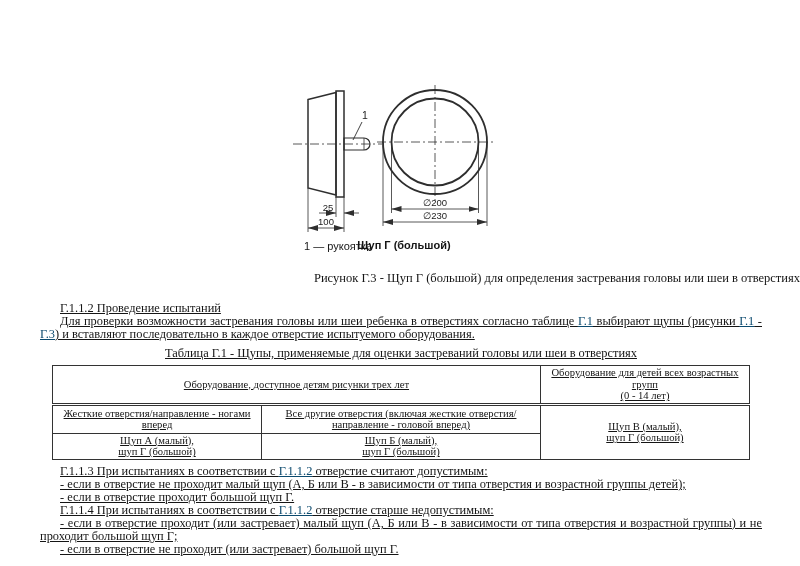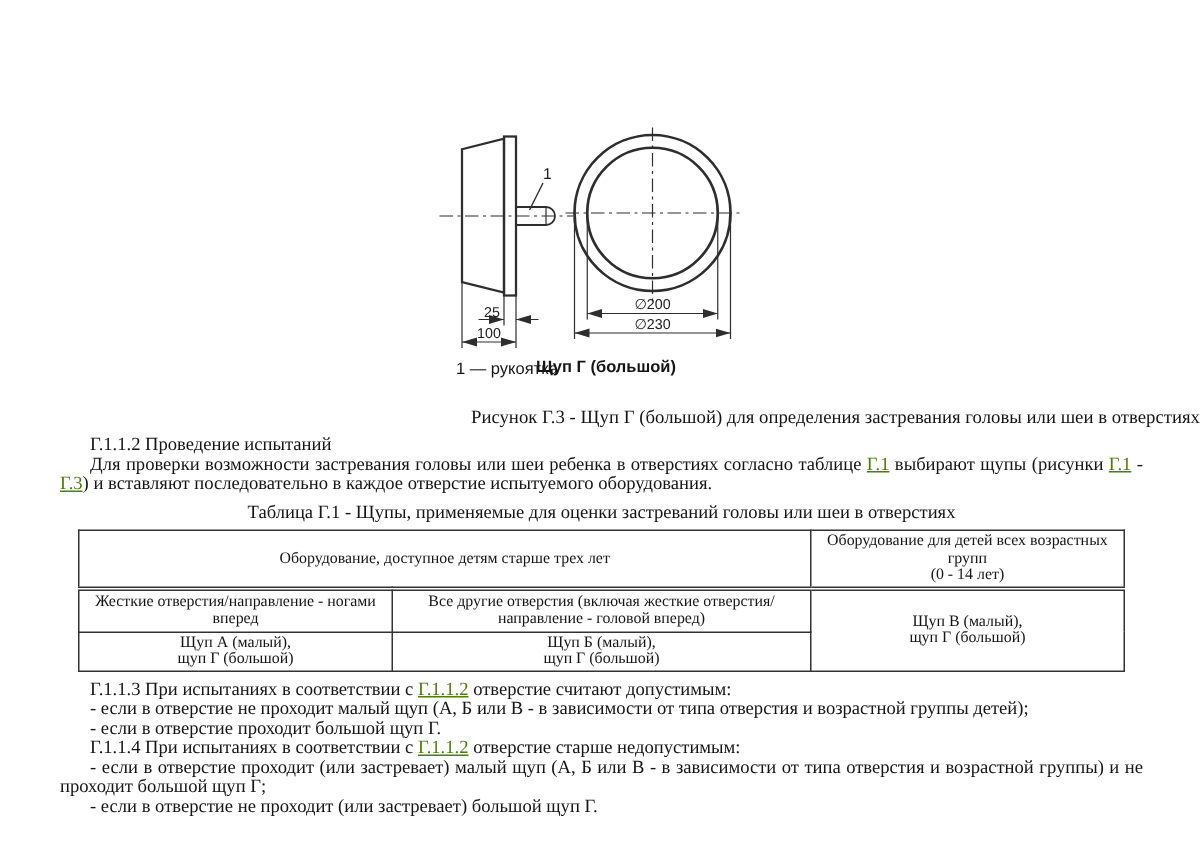--- a/index.html
+++ b/index.html
@@ -7,24 +7,24 @@
         font-family:"Liberation Serif",serif;color:#151515;}
   
   #drawing{position:absolute;left:285px;top:83px;width:270px;height:152px;}
   #drawing svg{display:block;}
   .fig-title{position:absolute;left:304px;top:239px;width:200px;text-align:center;
              font-family:"Liberation Sans",sans-serif;font-weight:bold;font-size:11px;}
   .fig-legend{position:absolute;left:304px;top:240px;width:200px;text-align:left;
               font-family:"Liberation Sans",sans-serif;font-size:11px;}
   .fig-caption{position:absolute;left:0;top:271px;width:800px;text-align:right;font-size:12.5px;}
   
-  #textblock{position:absolute;left:40px;top:290px;width:722px;font-size:12.4px;line-height:13px;}
+  #textblock{position:absolute;left:40px;top:302px;width:722px;font-size:12.4px;line-height:13px;text-decoration:underline;}
   #textblock p{margin:0;text-indent:20px;text-align:justify;}
   #textblock p.noindent{text-indent:0;text-align:center;}
-  a.doclink{color:#4d7c0f;text-decoration:underline;cursor:pointer;}
+  a.doclink{color:#0c4a6e;text-decoration:underline;cursor:pointer;}
   .tbl-caption{margin-top:6px !important;}
   
   table.g1{border-collapse:collapse;margin:5px 12px 0 12px;width:698px;table-layout:fixed;
            font-size:10.6px;line-height:11.6px;}
   table.g1 td{border:1px solid #333;text-align:center;vertical-align:middle;
               padding:1px 0;white-space:pre-line;}
   table.g1 tr.hdr1 td{border-bottom:3px double #333;height:27px;}
   table.g1 tr.hdr2 td{height:25px;}
   table.g1 tr.body td{height:23px;}
   .after-table{margin-top:5px !important;}
@@ -96,21 +96,21 @@
     <p class="noindent tbl-caption">Таблица Г.1 - Щупы, применяемые для оценки застреваний головы или шеи в отверстиях</p>
 
     <table class="g1">
       <colgroup>
           <col style="width:30%">
           <col style="width:40%">
           <col style="width:30%">
         </colgroup>
       <tbody>
           <tr class="hdr1">
-        <td colspan="2">Оборудование, доступное детям старше трех лет</td>
+        <td colspan="2">Оборудование, доступное детям рисунки трех лет</td>
         <td>Оборудование для детей всех возрастных групп
 (0 - 14 лет)</td>
       </tr>
       <tr class="hdr2">
         <td>Жесткие отверстия/направление - ногами вперед</td>
         <td>Все другие отверстия (включая жесткие отверстия/направление - головой вперед)</td>
         <td rowspan="2">Щуп В (малый),
 щуп Г (большой)</td>
       </tr>
       <tr class="body">

